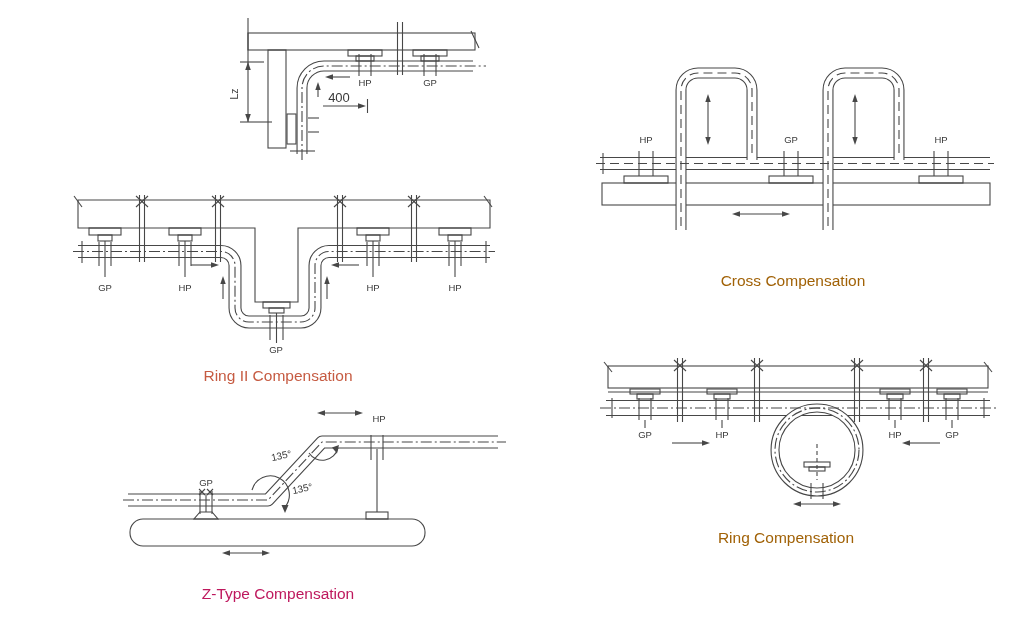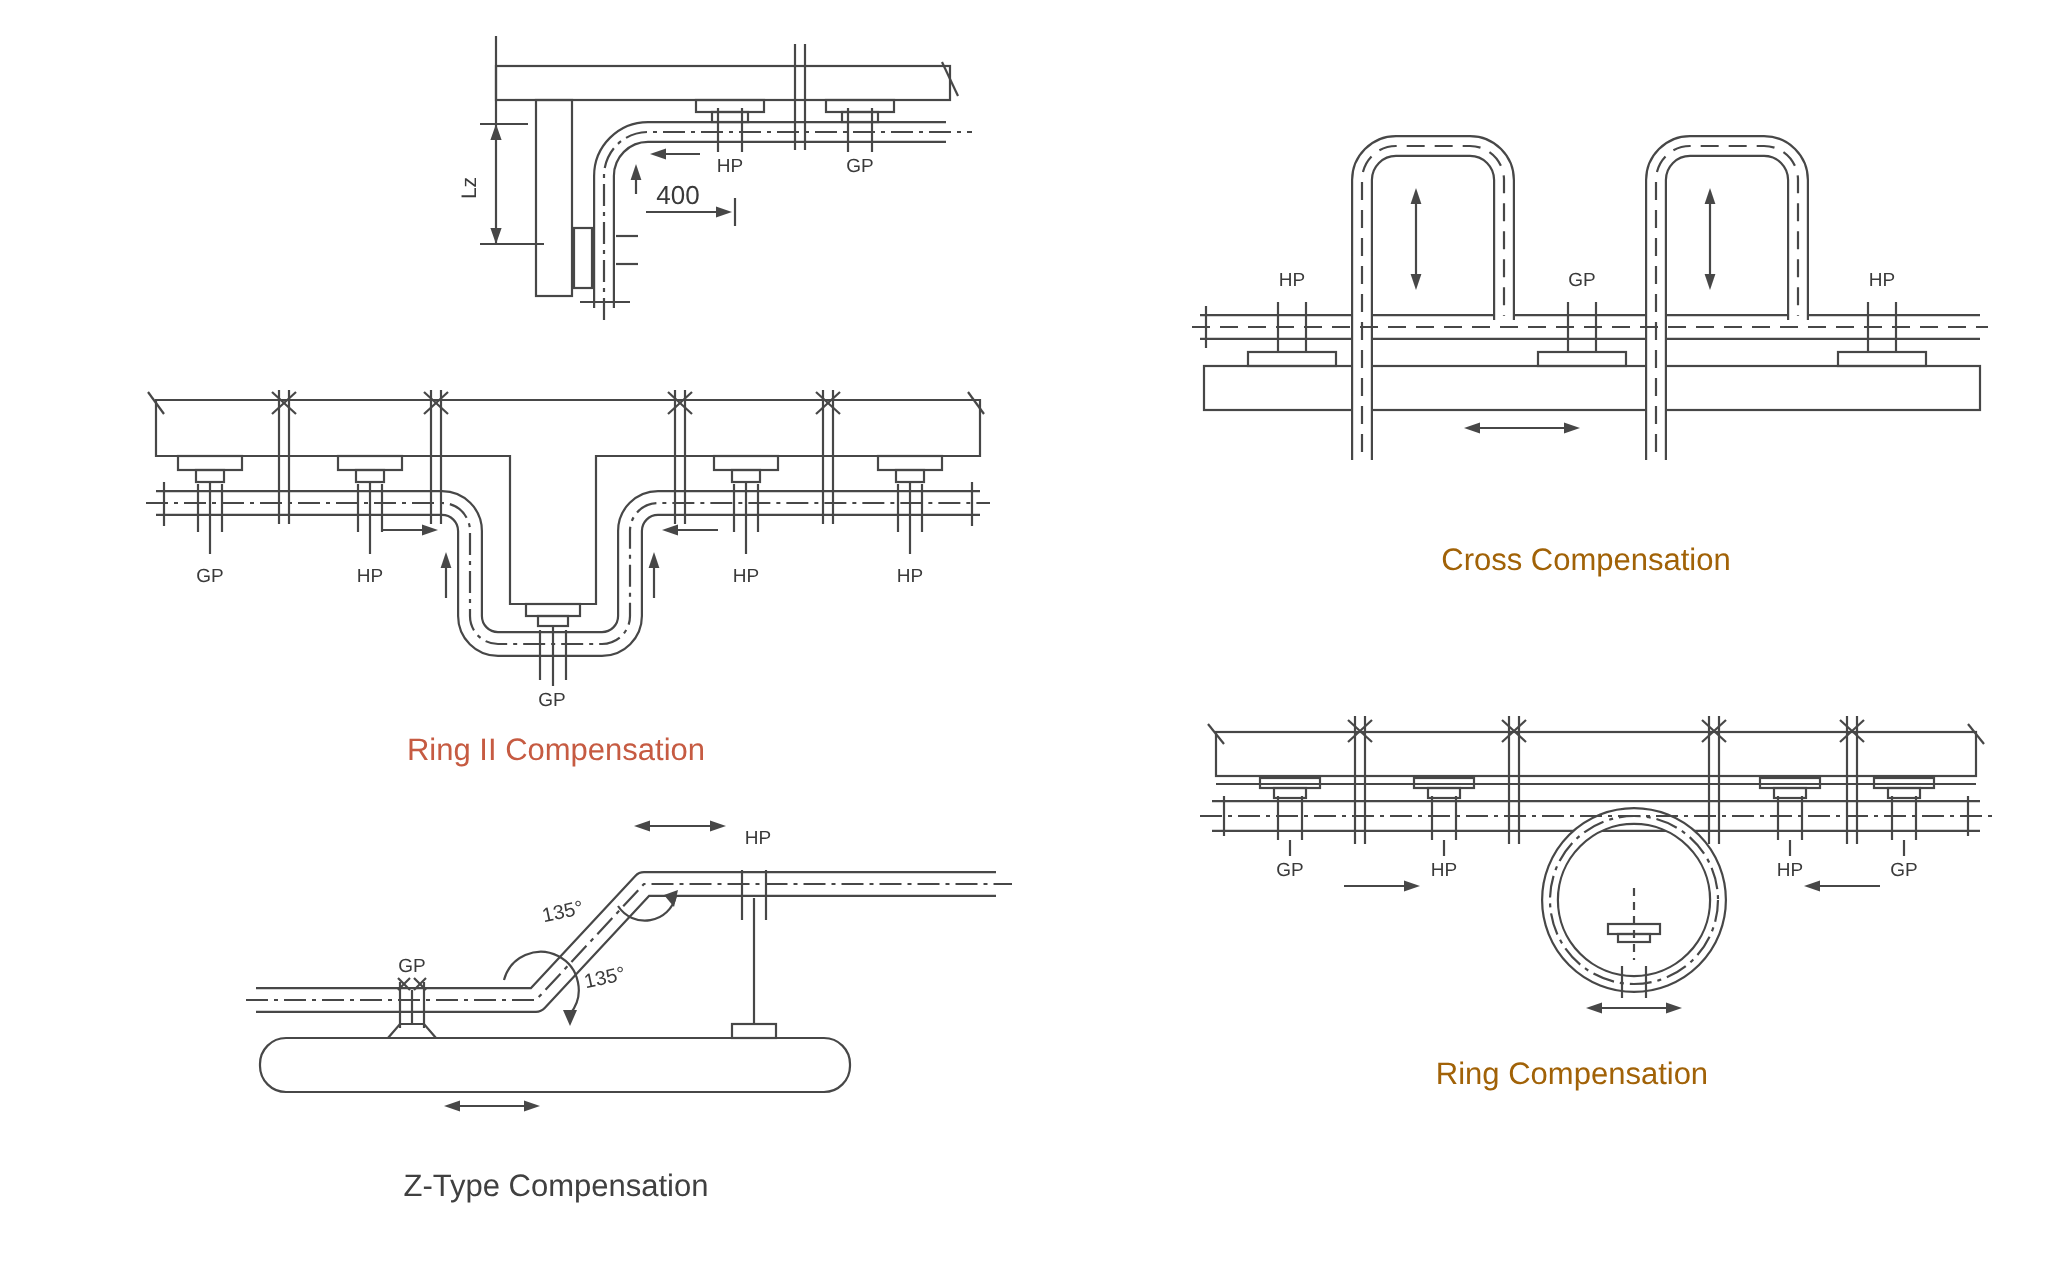--- a/index.html
+++ b/index.html
@@ -378,17 +378,17 @@
         <polygon class="ah" points="304,87 312,84.3 312,89.7"></polygon>
       <line x1="201" y1="148" x2="237" y2="148" class="ln"></line>
       <polygon class="ah" points="195,148 203,145.3 203,150.7"></polygon>
         <polygon class="ah" points="243,148 235,145.3 235,150.7"></polygon>
     </g>
   </svg>
 
   <div class="caption" style="left: 70px; top: 56px; width: 160px; color: rgb(198, 91, 66);">
   </div>
   <div class="caption" style="left: 158px; top: 361px; width: 240px; color: rgb(198, 91, 66);">Ring II Compensation</div>
-  <div class="caption" style="left: 158px; top: 579px; width: 240px; color: #404040;">Z-Type Compensation</div>
+  <div class="caption" style="left: 158px; top: 579px; width: 240px; color: #be185d;">Z-Type Compensation</div>
   <div class="caption" style="left: 673px; top: 256px; width: 240px; color: #a16207; margin-top: 10px;">Cross Compensation</div>
   <div class="caption" style="left: 666px; top: 523px; width: 240px; color: #a16207;">Ring Compensation</div>
 
 </div>
 
 </body></html>

